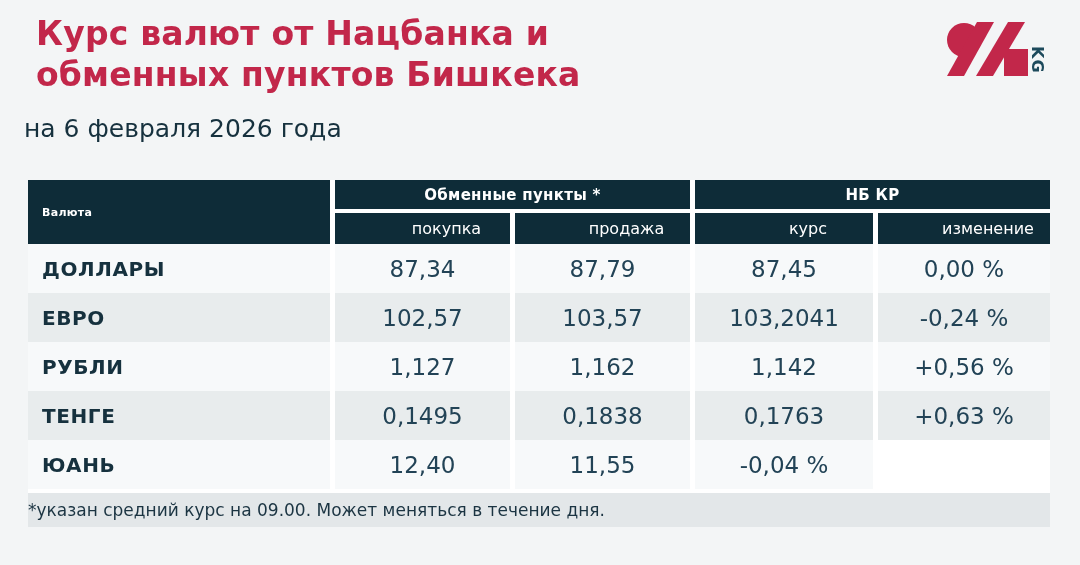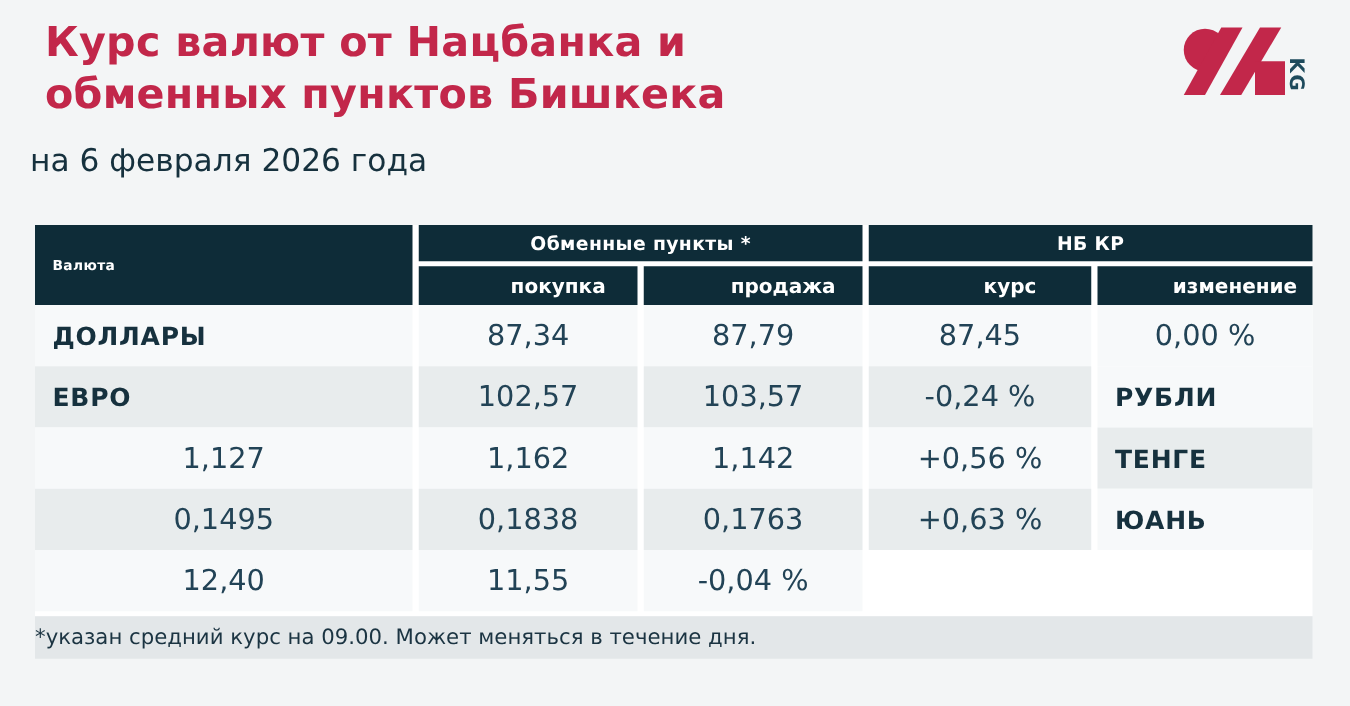--- a/index.html
+++ b/index.html
@@ -24,21 +24,21 @@
   .grid {
     display:grid;
     grid-template-columns:302px 175px 175px 178px 172px;
     column-gap:5px;
     background:#ffffff;
   }
   .hgrid { grid-template-rows:29px 31px; row-gap:4px; }
   .cell-dark { background:#0e2c38; color:#ffffff; display:flex; align-items:center; justify-content:center; }
   .cur-head { grid-row:1/3; justify-content:flex-start; padding-left:14px; font-weight:700; font-size:11px; letter-spacing:0.3px; }
   .group { grid-column:span 2; font-weight:700; font-size:15px; letter-spacing:0.3px; }
-  .sub { font-size:16px; font-weight:700;padding-left:48px; }
+  .sub { font-size:16px; font-weight:400;padding-left:48px; }
 
   .dgrid { grid-auto-rows:49px; padding-bottom:4px; }
   .cell { display:flex; align-items:center; justify-content:center; font-size:23px; color:#224356; }
   .cur {
     justify-content:flex-start; padding-left:14px;
     font-weight:700; font-size:20px; color:#16313e; letter-spacing:0.6px;
   }
   .r-light { background:#f7f9fa; }
   .r-alt { background:#e8eced; }
 
@@ -87,20 +87,21 @@
 
       <div class="cell cur r-light">ДОЛЛАРЫ</div>
       <div class="cell r-light">87,34</div>
       <div class="cell r-light">87,79</div>
       <div class="cell r-light">87,45</div>
       <div class="cell r-light">0,00 %</div>
 
       <div class="cell cur r-alt">ЕВРО</div>
       <div class="cell r-alt">102,57</div>
       <div class="cell r-alt">103,57</div>
+      <div class="cell r-alt">103,2041</div>
       <div class="cell r-alt">-0,24 %</div>
 
       <div class="cell cur r-light">РУБЛИ</div>
       <div class="cell r-light">1,127</div>
       <div class="cell r-light">1,162</div>
       <div class="cell r-light">1,142</div>
       <div class="cell r-light">+0,56 %</div>
 
       <div class="cell cur r-alt">ТЕНГЕ</div>
       <div class="cell r-alt">0,1495</div>

